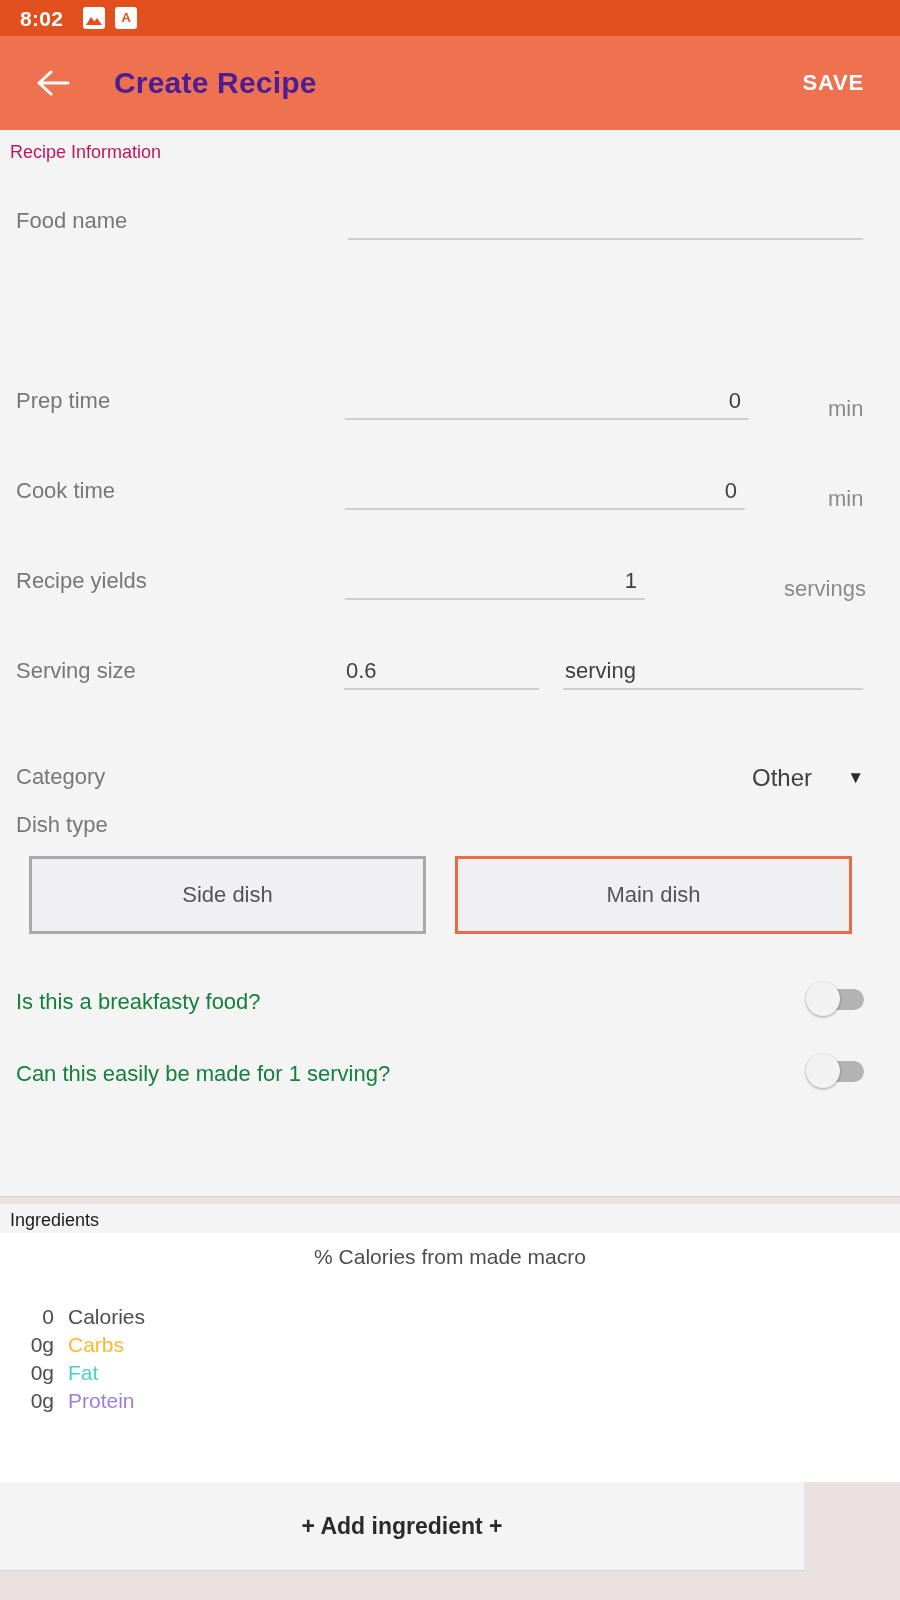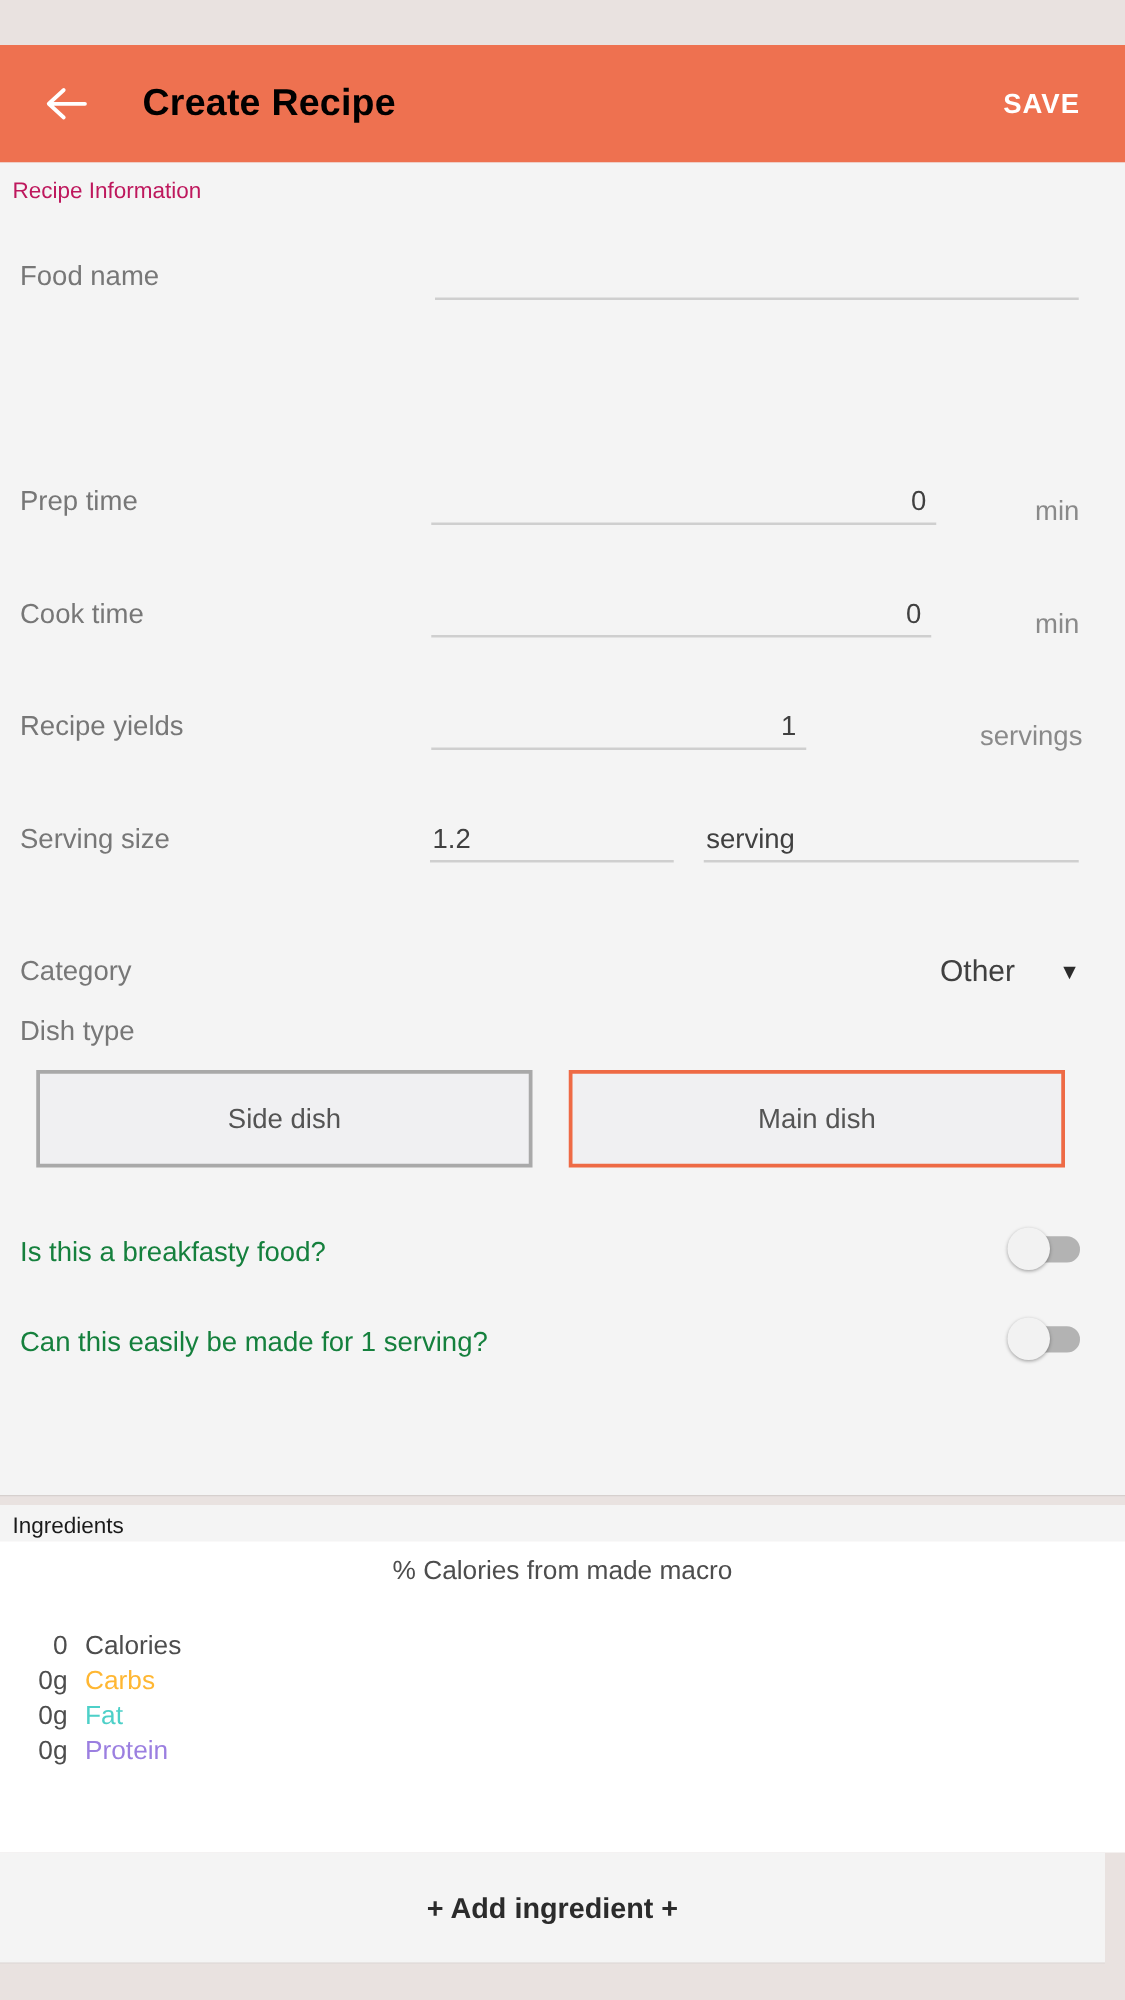--- a/index.html
+++ b/index.html
@@ -37,21 +37,21 @@
   
   .appbar {
     position: absolute; left: 0; top: 36px; width: 900px; height: 94px;
     background: #ee7150; display: flex; align-items: center;
   }
   .back-btn {
     width: 44px; height: 44px; margin-left: 32px;
     display: flex; align-items: center; justify-content: center; cursor: pointer;
   }
   .appbar-title {
-    color: #000000; font-size: 30px; font-weight: bold; margin-left: 38px;
+    color: #4c1d95; font-size: 30px; font-weight: bold; margin-left: 38px;
     letter-spacing: .2px;
   }
   .save-btn {
     margin-left: auto; margin-right: 36px; color: #ffffff;
     font-size: 22px; font-weight: bold; letter-spacing: .8px; cursor: pointer;
   }
 
   
   .card-recipe {
     position: absolute; left: 0; top: 130px; width: 900px; height: 1066px;
@@ -140,36 +140,50 @@
   .macro-list { position: absolute; left: 12px; top: 72px; }
   .macro-line {
     display: flex; align-items: baseline; height: 28px; font-size: 21px;
   }
   .macro-amt {
     width: 42px; text-align: right; color: #4d4d4d; margin-right: 14px;
   }
   .macro-name { white-space: nowrap; }
 
   .add-bar {
-    position: absolute; left: 0; top: 1482px; width: 884px; height: 89px;
+    position: absolute; left: 0; top: 1482px; width: 804px; height: 89px;
     background: #f4f4f4; display: flex; align-items: center;
     justify-content: center; cursor: pointer;
     border-bottom: 1px solid #d9d3d1;
   }
   .add-bar span { color: #2b2b2b; font-size: 23px; font-weight: bold; }
   .bottom-strip {
     position: absolute; left: 0; top: 1571px; width: 900px; height: 29px;
     background: #e9e2e0;
   }
 </style>
 </head>
 <body>
 
 <div id="app">
 
+  <div class="statusbar">
+    <div class="status-time">8:02</div>
+    <div class="status-icons">
+      <div class="sicon">
+        <svg width="16" height="13" viewBox="0 0 16 13" aria-hidden="true">
+          <path d="M0 13 L5 5 L8.5 9.5 L11 6 L16 13 Z" fill="#e2501e"></path>
+        </svg>
+      </div>
+      <div class="sicon">
+        <span class="a-letter">A</span>
+        <span class="dots">•••</span>
+      </div>
+    </div>
+  </div>
 
   <div class="appbar">
     <div class="back-btn">
       <svg width="34" height="28" viewBox="0 0 34 28" aria-hidden="true">
         <path d="M2 14 H31 M2 14 L14 3 M2 14 L14 25" stroke="#ffffff" stroke-width="3" fill="none" stroke-linecap="round" stroke-linejoin="round"></path>
       </svg>
     </div>
     <div class="appbar-title">Create Recipe</div>
     <div class="save-btn">SAVE</div>
   </div>
@@ -206,21 +220,21 @@
       <div class="label" style="top:18px">Recipe yields</div>
       <div class="field" style="left:345px; width:300px; top:8px;">
         <div class="val r">1</div>
       </div>
       <div class="unit" style="left:784px; top:26px">servings</div>
     </div>
 
     <div class="row" style="top:510px; height:60px">
       <div class="label" style="top:18px">Serving size</div>
       <div class="field" style="left:344px; width:195px; top:8px;">
-        <div class="val l">1.2</div>
+        <div class="val l">0.6</div>
       </div>
       <div class="field" style="left:563px; width:300px; top:8px;">
         <div class="val l">serving</div>
       </div>
     </div>
 
     <div class="row" style="top:608px; height:60px">
       <div class="label" style="top:26px">Category</div>
       <div class="cat-value" style="right:88px; top:26px">Other</div>
       <div class="cat-caret" style="right:36px; top:30px">▼</div>

